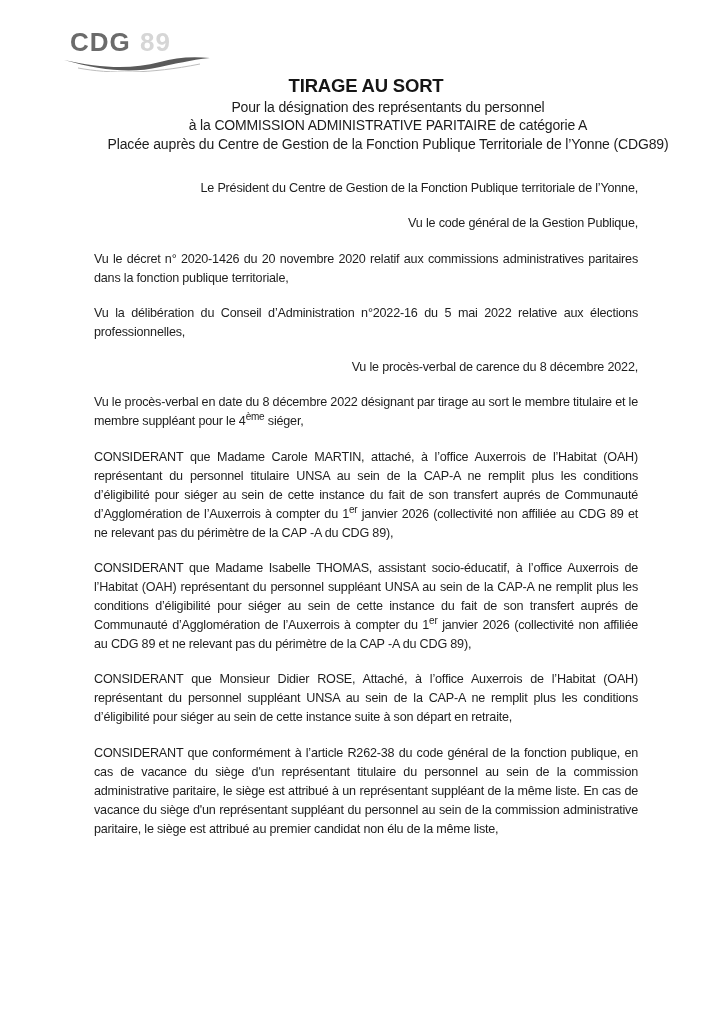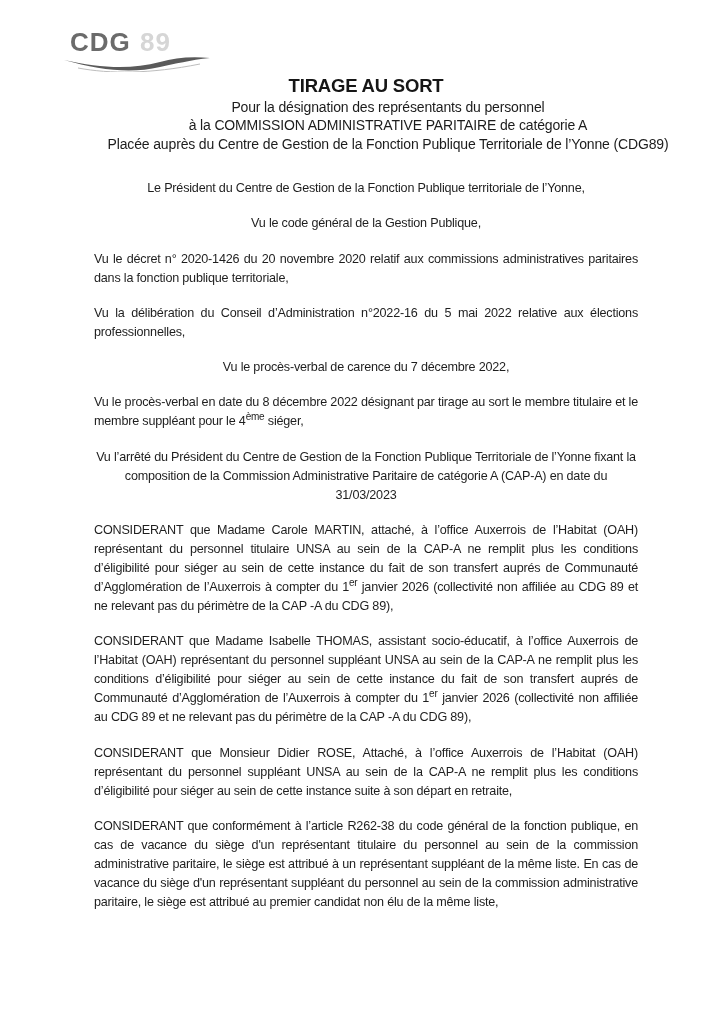--- a/index.html
+++ b/index.html
@@ -52,21 +52,21 @@
       width: 544px;
       font-size: 12.6px;
       line-height: 19px;
       color: #1e1e1e;
       letter-spacing: -0.2px;
     }
     .body-text p {
       margin: 0 0 16.3px 0;
       text-align: justify;
     }
-    .body-text p.left { text-align: center; }
+    .body-text p.left { text-align: right; }
     sup {
       font-size: 10px;
       line-height: 0;
       vertical-align: 5px;
     }
   </style>
 </head>
 <body>
 
 <div class="logo">
@@ -83,20 +83,19 @@
   <div class="subtitle">Pour la désignation des représentants du personnel</div>
   <div class="subtitle">à la COMMISSION ADMINISTRATIVE PARITAIRE de catégorie A</div>
   <div class="subtitle">Placée auprès du Centre de Gestion de la Fonction Publique Territoriale de l’Yonne (CDG89)</div>
 </div>
 
 <div class="body-text">
   <p class="left">Le Président du Centre de Gestion de la Fonction Publique territoriale de l’Yonne,</p>
   <p class="left">Vu le code général de la Gestion Publique,</p>
   <p>Vu le décret n° 2020-1426 du 20 novembre 2020 relatif aux commissions administratives paritaires dans la fonction publique territoriale,</p>
   <p>Vu la délibération du Conseil d’Administration n°2022-16 du 5 mai 2022 relative aux élections professionnelles,</p>
-  <p class="left">Vu le procès-verbal de carence du 7 décembre 2022,</p>
+  <p class="left">Vu le procès-verbal de carence du 8 décembre 2022,</p>
   <p><span>Vu le procès-verbal en date du 8 décembre 2022 désignant par tirage au sort le membre titulaire et le membre suppléant pour le 4</span><sup>ème</sup><span> siéger,</span></p>
-  <p class="left">Vu l’arrêté du Président du Centre de Gestion de la Fonction Publique Territoriale de l’Yonne fixant la composition de la Commission Administrative Paritaire de catégorie A (CAP-A) en date du 31/03/2023</p>
   <p><span>CONSIDERANT que Madame Carole MARTIN, attaché, à l’office Auxerrois de l’Habitat (OAH) représentant du personnel titulaire UNSA au sein de la CAP-A ne remplit plus les conditions d’éligibilité pour siéger au sein de cette instance du fait de son transfert auprés de Communauté d’Agglomération de l’Auxerrois à compter du 1</span><sup>er</sup><span> janvier 2026 (collectivité non affiliée au CDG 89 et ne relevant pas du périmètre de la CAP -A du CDG 89),</span></p>
   <p><span>CONSIDERANT que Madame Isabelle THOMAS, assistant socio-éducatif, à l’office Auxerrois de l’Habitat (OAH) représentant du personnel suppléant UNSA au sein de la CAP-A ne remplit plus les conditions d’éligibilité pour siéger au sein de cette instance du fait de son transfert auprés de Communauté d’Agglomération de l’Auxerrois à compter du 1</span><sup>er</sup><span> janvier 2026 (collectivité non affiliée au CDG 89 et ne relevant pas du périmètre de la CAP -A du CDG 89),</span></p>
   <p>CONSIDERANT que Monsieur Didier ROSE, Attaché, à l’office Auxerrois de l’Habitat (OAH) représentant du personnel suppléant UNSA au sein de la CAP-A ne remplit plus les conditions d’éligibilité pour siéger au sein de cette instance suite à son départ en retraite,</p>
   <p>CONSIDERANT que conformément à l’article R262-38 du code général de la fonction publique, en cas de vacance du siège d'un représentant titulaire du personnel au sein de la commission administrative paritaire, le siège est attribué à un représentant suppléant de la même liste. En cas de vacance du siège d'un représentant suppléant du personnel au sein de la commission administrative paritaire, le siège est attribué au premier candidat non élu de la même liste,</p>
 </div>
 
 </body></html>

